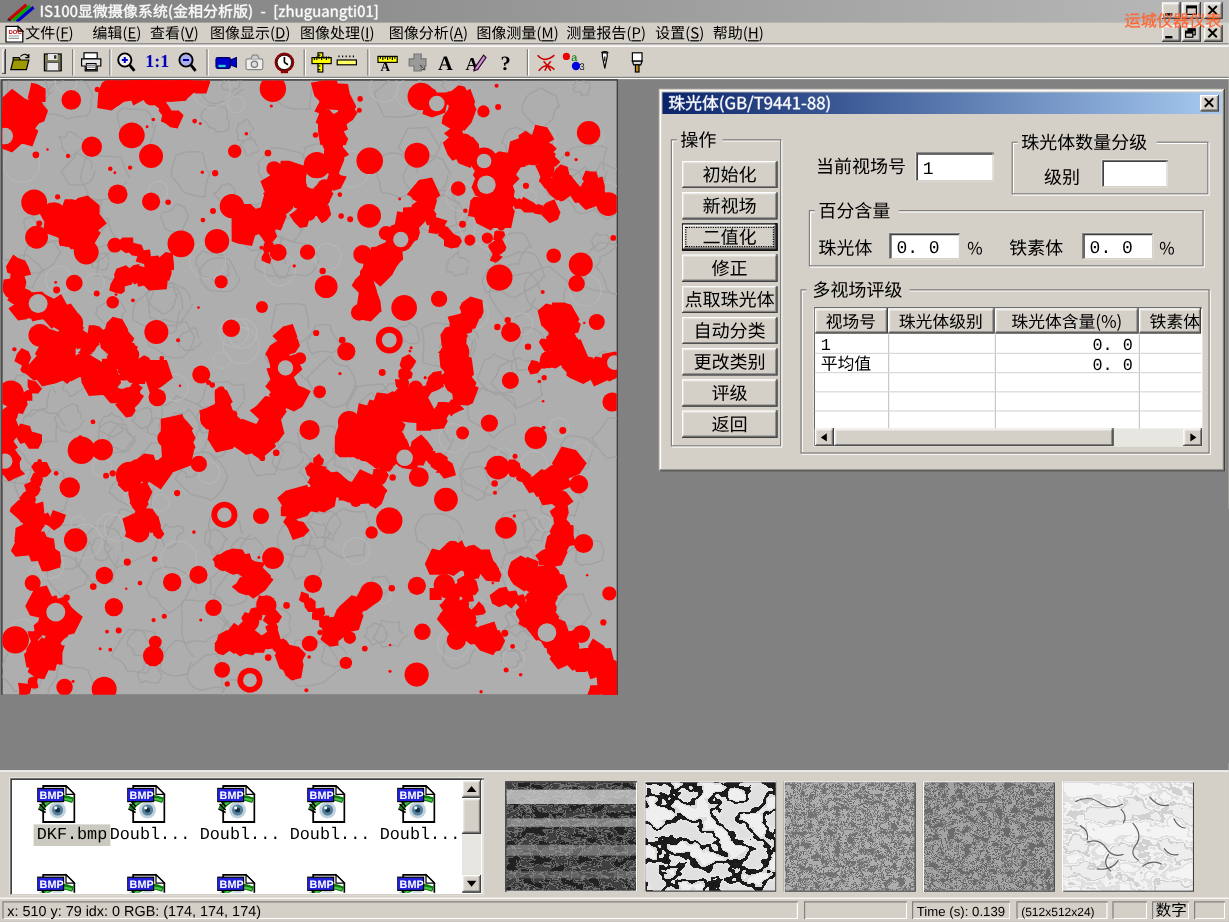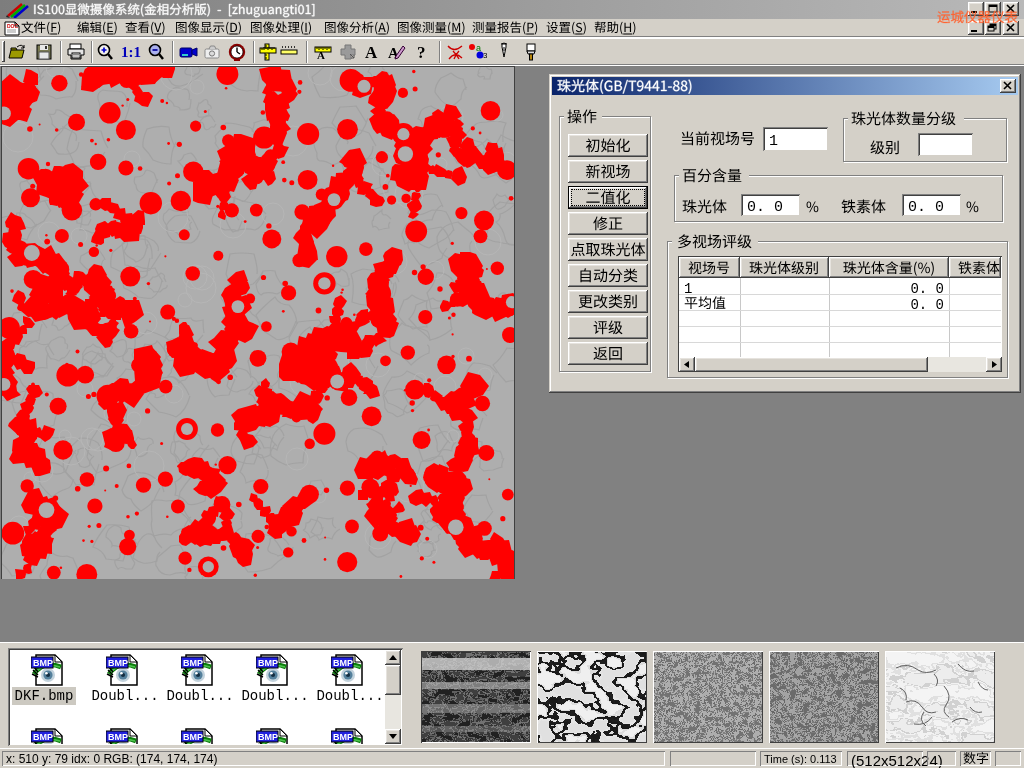--- a/index.html
+++ b/index.html
@@ -1369,21 +1369,21 @@
 <path d="M3 20 Q13 6 30 13" fill="none" stroke="#0b7c0b" stroke-width="4.6"></path>
 <path d="M4 19 Q13 8 29 13" fill="none" stroke="#4cc24c" stroke-width="1.8"></path>
 <circle cx="17" cy="21" r="7" fill="#c2d2dc"></circle>
 <circle cx="17" cy="21" r="4.6" fill="#54809c"></circle>
 <circle cx="17" cy="21" r="2.1" fill="#122c40"></circle>
 <circle cx="15.4" cy="19.2" r="1.3" fill="#fff"></circle>
 <path d="M2 16 l5 5 M1 20 l6 3 M3 13 l4 5" stroke="#000" stroke-width="1.4"></path>
 <rect x="0" y="3" width="22" height="11" fill="#2222dd" stroke="#000"></rect>
 <text x="2" y="12" font-size="9" font-weight="bold" fill="#fff" font-family="Liberation Sans">BMP</text>
 </svg>
-    <div class="abs" style="left:2px;top:37px;width:64px;height:18px;background:#ccc9c1;font:14px/18px 'Liberation Mono';text-align:center">DKF.bmp</div>
+    <div class="abs" style="left:18px;top:37px;width:64px;height:18px;background:#ccc9c1;font:14px/18px 'Liberation Mono';text-align:center">DKF.bmp</div>
     <div class="abs" style="left:77px;top:37px;width:76px;font:14px/18px 'Liberation Mono';text-align:center">Doubl...</div>
     <div class="abs" style="left:152px;top:37px;width:76px;font:14px/18px 'Liberation Mono';text-align:center">Doubl...</div>
     <div class="abs" style="left:227px;top:37px;width:76px;font:14px/18px 'Liberation Mono';text-align:center">Doubl...</div>
     <div class="abs" style="left:302px;top:37px;width:76px;font:14px/18px 'Liberation Mono';text-align:center">Doubl...</div>
   </div>
 <div class="abs " style="left:385px;top:650px;width:16px;height:94px;background:#e8e6e0"></div>
 <div class="abs btn" style="left:385px;top:650px;width:16px;height:15px"><svg width="16" height="15" viewBox="0 0 16 15">
       <path d="M8 5 L12 10 L4 10 z" fill="#000"></path>
     </svg></div>
 <div class="abs btn" style="left:385px;top:729px;width:16px;height:15px"><svg width="16" height="15" viewBox="0 0 16 15">
@@ -1478,22 +1478,22 @@
         <path d="M14 36 q8 4 6 12"></path>
         <path d="M66 70 q8 -6 16 -2"></path>
         <path d="M92 30 q4 8 10 8"></path>
         <path d="M38 60 q-6 8 2 14"></path>
       </g>
     </svg>
   </div>
 <div class="abs " style="left:0;top:748px;width:1024px;height:20px;background:#d4d0c8;border-top:1px solid #fff"></div>
 <div class="abs " style="left:2px;top:751px;width:663px;height:15px;box-shadow:inset 1px 1px #808080,inset -1px -1px #fff;font:12px 'Liberation Sans';padding:1px 4px 0;text-align:left;white-space:nowrap">x: 510 y: 79  idx: 0  RGB: (174, 174, 174)</div>
 <div class="abs " style="left:670px;top:751px;width:86px;height:15px;box-shadow:inset 1px 1px #808080,inset -1px -1px #fff;font:12px 'Liberation Sans';padding:1px 4px 0;text-align:left;white-space:nowrap"></div>
-<div class="abs " style="left:760px;top:751px;width:82px;height:15px;box-shadow:inset 1px 1px #808080,inset -1px -1px #fff;font:12px 'Liberation Sans';padding:1px 4px 0;text-align:left;white-space:nowrap"><span style="font-size:11px">Time (s): 0.113</span></div>
-<div class="abs " style="left:847px;top:751px;width:76px;height:15px;box-shadow:inset 1px 1px #808080,inset -1px -1px #fff;font:12px 'Liberation Sans';padding:1px 4px 0;text-align:left;white-space:nowrap"><span style="font-size:15px">(512x512x24)</span></div>
+<div class="abs " style="left:760px;top:751px;width:82px;height:15px;box-shadow:inset 1px 1px #808080,inset -1px -1px #fff;font:12px 'Liberation Sans';padding:1px 4px 0;text-align:left;white-space:nowrap"><span style="font-size:11px">Time (s): 0.139</span></div>
+<div class="abs " style="left:847px;top:751px;width:76px;height:15px;box-shadow:inset 1px 1px #808080,inset -1px -1px #fff;font:12px 'Liberation Sans';padding:1px 4px 0;text-align:left;white-space:nowrap"><span style="font-size:10px">(512x512x24)</span></div>
 <div class="abs " style="left:927px;top:751px;width:29px;height:15px;box-shadow:inset 1px 1px #808080,inset -1px -1px #fff;font:12px 'Liberation Sans';padding:1px 4px 0;text-align:left;white-space:nowrap"></div>
 <div class="abs " style="left:960px;top:751px;width:31px;height:15px;box-shadow:inset 1px 1px #808080,inset -1px -1px #fff;font:12px 'Liberation Sans';padding:1px 4px 0;text-align:left;white-space:nowrap"></div>
 <div class="abs " style="left:995px;top:751px;width:26px;height:15px;box-shadow:inset 1px 1px #808080,inset -1px -1px #fff;font:12px 'Liberation Sans';padding:1px 4px 0;text-align:left;white-space:nowrap"></div>
 <div class="abs " style="left:549px;top:74px;width:472px;height:319px;background:#d4d0c8;box-shadow:inset -1px -1px #404040,inset 1px 1px #d4d0c8,inset -2px -2px #808080,inset 2px 2px #fff"></div>
 <div class="abs " style="left:552px;top:77px;width:466px;height:18px;background:linear-gradient(to right,#0a246a,#a6caf0)"></div>
 <div class="abs btn" style="left:1000px;top:79px;width:16px;height:14px"><svg width="16" height="14" viewBox="0 0 16 14">
       <path d="M4 3 L11 10 M11 3 L4 10" stroke="#000" stroke-width="1.6"></path>
     </svg></div>
 <div class="abs group" style="left:559px;top:116px;width:92px;height:256px"></div>
 <div class="abs " style="left:564px;top:110px;width:38px;height:13px;background:#d4d0c8"></div>

